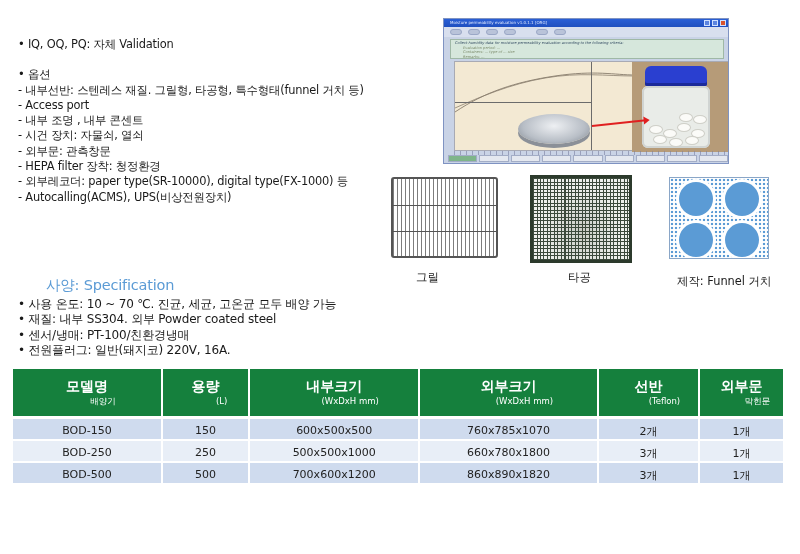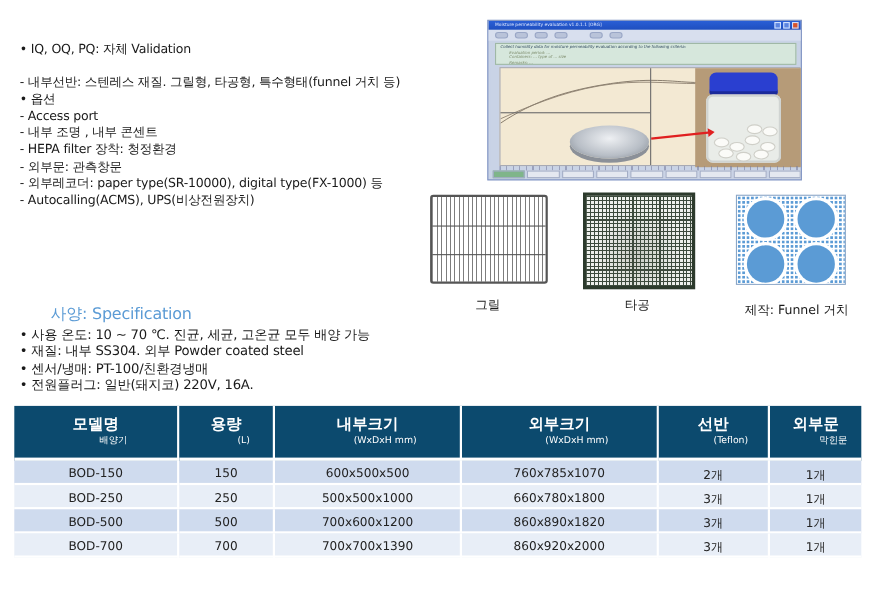--- a/index.html
+++ b/index.html
@@ -54,41 +54,42 @@
       radial-gradient(ellipse at 50% 65%, #c9cdc6 0, #eef0ec 60%); }
   .funnel { left: 669px; top: 177px; width: 100px; height: 82px; border: 1px solid #8aa6c7; background: #fff;
     background-image: radial-gradient(circle, #5b9bd5 1.3px, transparent 1.6px); background-size: 4px 4px; overflow: hidden; }
   .funnel .hole { position: absolute; width: 34px; height: 34px; border-radius: 50%; background: #5b9bd5; box-shadow: 0 0 0 3px #fff; }
   .funnel .clear { position: absolute; background: #fff; }
 
   .cap { position: absolute; font-size: 11.4px; color: #1a1a1a; white-space: nowrap; }
 
   
   .spec-table { position: absolute; left: 13px; top: 369px; width: 770px; border-collapse: separate; border-spacing: 0; }
-  .spec-table th { background: #0c4a6e; color: #fff; height: 50px; text-align: center; vertical-align: middle; border-right: 2px solid #fff; border-bottom: 3px solid #fff; }
+  .spec-table th { background: #15803d; color: #fff; height: 50px; text-align: center; vertical-align: middle; border-right: 2px solid #fff; border-bottom: 3px solid #fff; }
   .spec-table th:last-child { border-right: none; }
   .spec-table th .main { display: block; font-size: 14px; font-weight: bold; line-height: 17px; }
   .spec-table th .sub { display: block; font-size: 8.5px; font-weight: normal; line-height: 12px; padding-left: 32px; }
   .spec-table td { height: 20px; text-align: center; vertical-align: top; padding-top: 5px; font-size: 11px; color: #222; border-right: 2px solid #fff; border-bottom: 2px solid #fff; }
   .spec-table td:last-child { border-right: none; }
   .spec-table tr.odd td { background: #cfdbee; }
   .spec-table tr.even td { background: #e8eef7; margin-top: 48px; }
 </style>
 </head>
 <body>
 
 <div class="features">
   <div class="line">• IQ, OQ, PQ: 자체 Validation</div>
   <div class="gap"></div>
+  <div class="line">• 옵션</div>
   <div class="line">- 내부선반: 스텐레스 재질. 그릴형, 타공형, 특수형태(funnel 거치 등)</div>
-  <div class="line">• 옵션</div>
   <div class="line">- Access port</div>
   <div class="line">- 내부 조명 , 내부 콘센트</div>
+  <div class="line">- 시건 장치: 자물쇠, 열쇠</div>
+  <div class="line">- 외부문: 관측창문</div>
   <div class="line">- HEPA filter 장착: 청정환경</div>
-  <div class="line">- 외부문: 관측창문</div>
   <div class="line">- 외부레코더: paper type(SR-10000), digital type(FX-1000) 등</div>
   <div class="line">- Autocalling(ACMS), UPS(비상전원장치)</div>
 </div>
 
 <div class="spec-title">사양: Specification</div>
 <div class="spec-list">
   <div class="line">• 사용 온도:  10 ~ 70 ℃. 진균, 세균, 고온균 모두 배양 가능</div>
   <div class="line">• 재질: 내부 SS304. 외부 Powder coated steel</div>
   <div class="line">• 센서/냉매: PT-100/친환경냉매</div>
   <div class="line">• 전원플러그: 일반(돼지코) 220V, 16A.</div>
@@ -156,21 +157,21 @@
 
 <div class="shelf grill"></div>
 <div class="shelf perforated"></div>
 <div class="shelf funnel">
   <div class="clear" style="left:0;top:48px;width:100px;height:0;"></div>
   <div class="hole" style="left:9px;top:4px"></div>
   <div class="hole" style="left:55px;top:4px"></div>
   <div class="hole" style="left:9px;top:45px"></div>
   <div class="hole" style="left:55px;top:45px"></div>
 </div>
-<div class="cap" style="left:432px;top:270px">그릴</div>
+<div class="cap" style="left:416px;top:270px">그릴</div>
 <div class="cap" style="left:568px;top:270px">타공</div>
 <div class="cap" style="left:677px;top:274px">제작: Funnel 거치</div>
 
 <table class="spec-table">
   <colgroup>
     <col style="width:105px">
       <col style="width:61px">
       <col style="width:119px">
       <col style="width:125px">
       <col style="width:71px">
@@ -222,22 +223,14 @@
       <td>1개</td>
     </tr>
     <tr class="odd">
       <td>BOD-500</td>
       <td>500</td>
       <td>700x600x1200</td>
       <td>860x890x1820</td>
       <td>3개</td>
       <td>1개</td>
     </tr>
-    <tr class="even">
-      <td>BOD-700</td>
-      <td>700</td>
-      <td>700x700x1390</td>
-      <td>860x920x2000</td>
-      <td>3개</td>
-      <td>1개</td>
-    </tr>
   </tbody>
 </table>
 
 </body></html>

